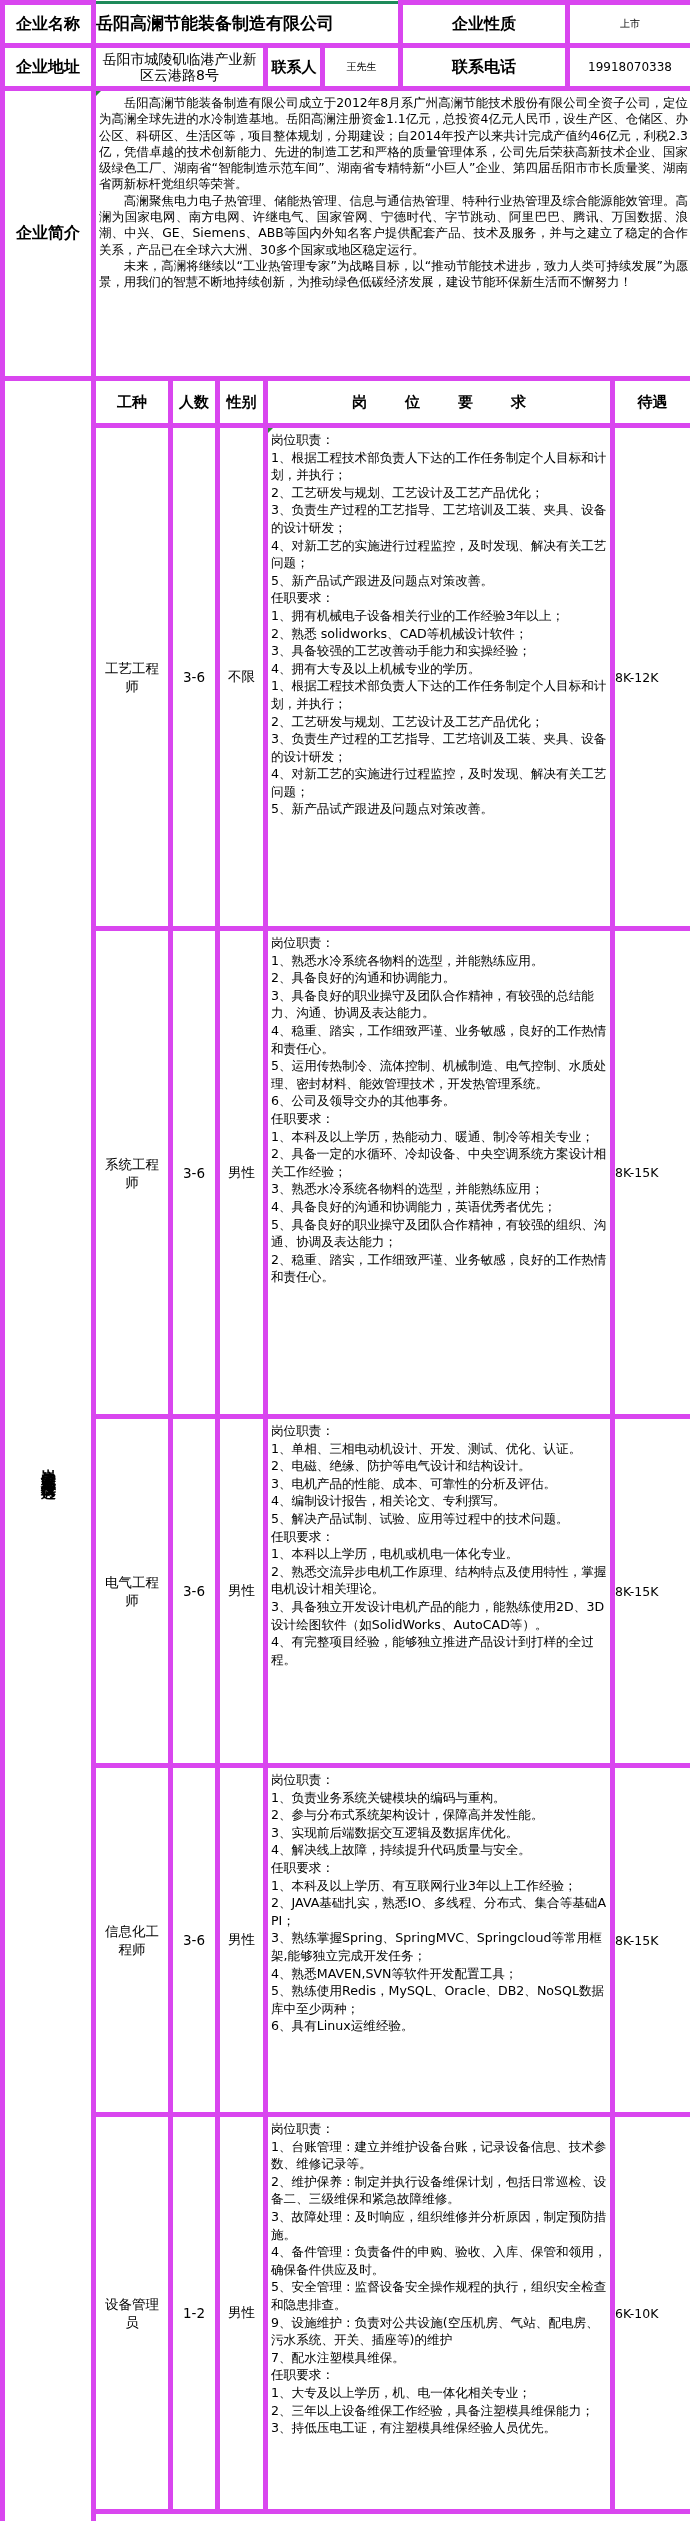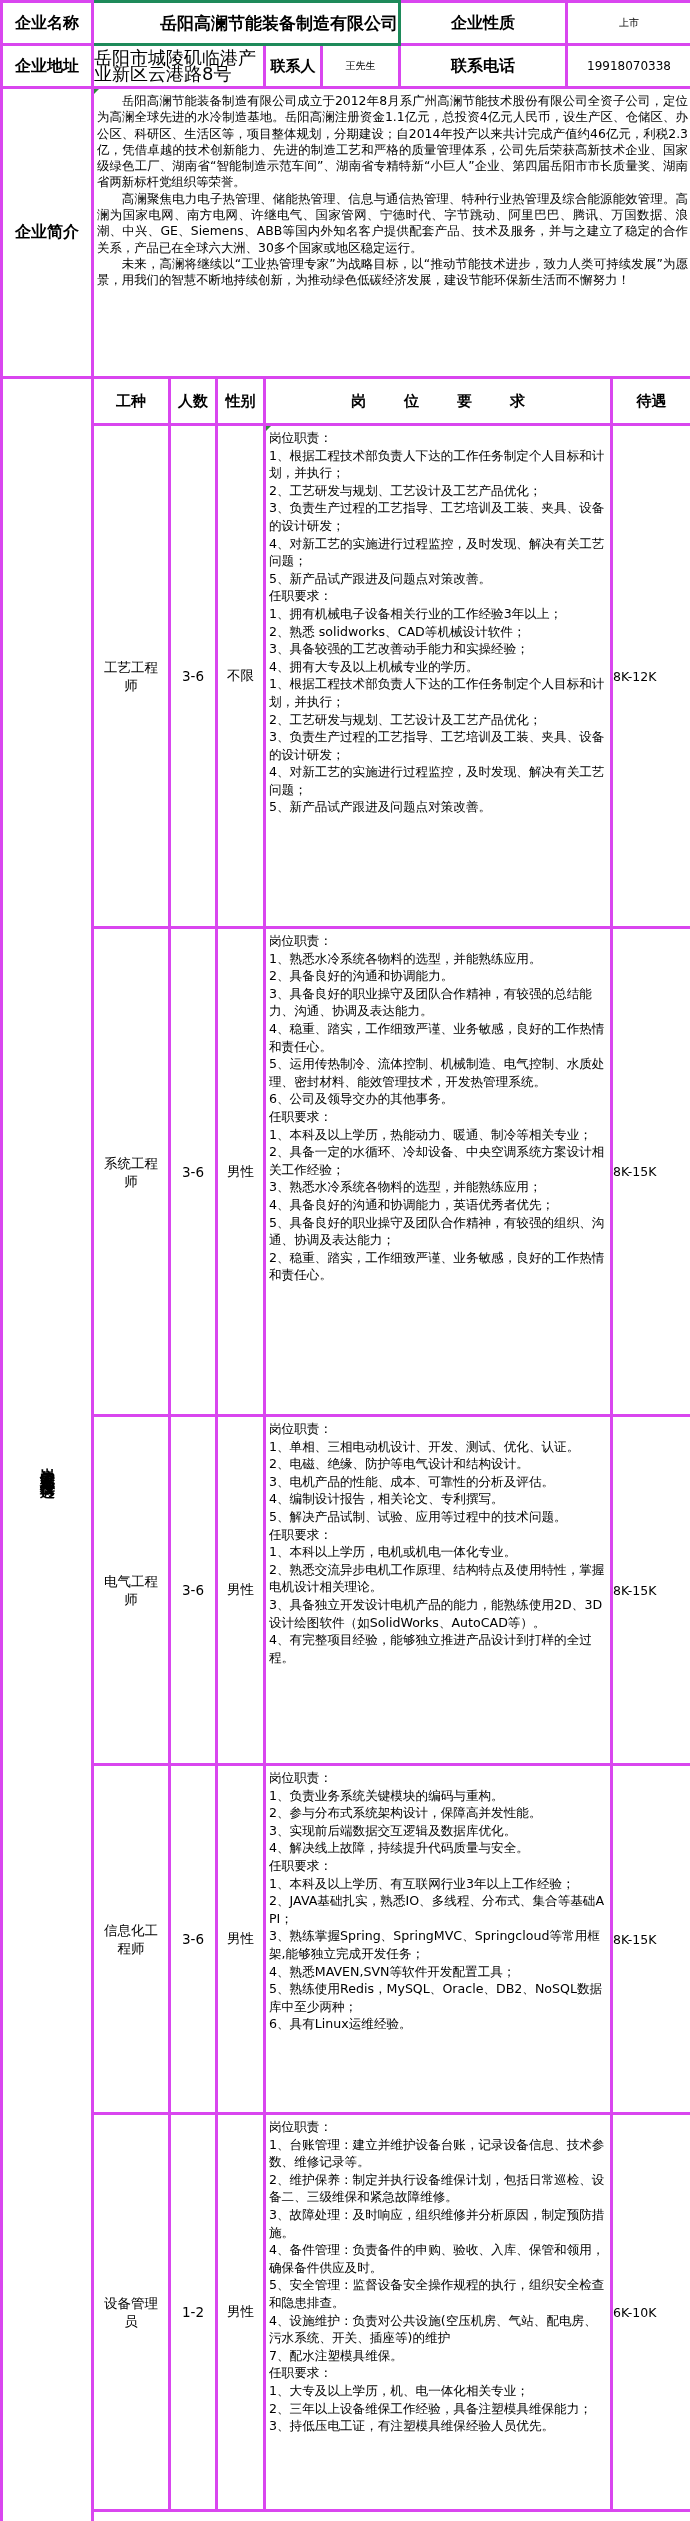--- a/index.html
+++ b/index.html
@@ -1,26 +1,26 @@
 <!DOCTYPE html>
 <html><head>
 <meta charset="utf-8">
 <style>
   html, body { margin:0; padding:0; background:#ffffff; }
   body { width:690px; height:2521px; overflow:hidden; position:relative;
          font-family:"DejaVu Sans", "Liberation Sans", sans-serif; color:#000; }
   table { border-collapse:collapse; table-layout:fixed; position:absolute; left:0; }
-  td { border:3px solid #d946ef; padding:0; vertical-align:middle; box-sizing:border-box; }
+  td { border:5px solid #d946ef; padding:0; vertical-align:middle; box-sizing:border-box; }
   .hdr { font-weight:bold; font-size:16px; text-align:center; }
   .val { font-size:10px; text-align:center; }
-  .co-name { font-weight:bold; font-size:17px; text-align:right; }
+  .co-name { font-weight:bold; font-size:17px; text-align:left; }
   #t1 { top:0; width:690px; }
   #t1 td { height:43px; }
   #t1 .sel { border:3px solid #1e8a5a; }
-  .addr { font-size:18px; line-height:16px; text-align:left;margin-top:12px; }
+  .addr { font-size:14px; line-height:16px; text-align:center;margin-top:12px; }
   .phone { font-size:12px; text-align:center; }
   #t2 { top:86px; width:690px; }
   .intro { font-size:12.4px; line-height:16.3px; padding:4px 2px 3px 3px; text-align:justify; vertical-align:top; position:relative; }
   .intro p { margin:0; text-indent:2em; }
   .corner { position:absolute; left:0; top:0; width:0; height:0; border-top:5px solid #2e8b3a; border-right:5px solid transparent; }
   #t3 { top:376px; width:690px; }
   .th { font-weight:bold; font-size:15px; text-align:center; height:47px; }
   .th-spaced { letter-spacing:38px; padding-left:38px; }
   .job { font-size:13.5px; text-align:center; line-height:18px; padding:0 4px; }
   .num, .sex { font-size:13.5px; text-align:center; }
@@ -189,21 +189,21 @@
     <td class="job">设备管理员</td>
     <td class="num">1-2</td>
     <td class="sex">男性</td>
     <td class="req" style="height:397px">
           <div class="sect">岗位职责：</div>
           <div>1、台账管理：建立并维护设备台账，记录设备信息、技术参数、维修记录等。</div>
           <div>2、维护保养：制定并执行设备维保计划，包括日常巡检、设备二、三级维保和紧急故障维修。</div>
           <div>3、故障处理：及时响应，组织维修并分析原因，制定预防措施。</div>
           <div>4、备件管理：负责备件的申购、验收、入库、保管和领用，确保备件供应及时。</div>
           <div>5、安全管理：监督设备安全操作规程的执行，组织安全检查和隐患排查。</div>
-          <div>4、设施维护：负责对公共设施(空压机房、气站、配电房、污水系统、开关、插座等)的维护</div>
+          <div>9、设施维护：负责对公共设施(空压机房、气站、配电房、污水系统、开关、插座等)的维护</div>
           <div>7、配水注塑模具维保。</div>
           <div class="sect">任职要求：</div>
           <div>1、大专及以上学历，机、电一体化相关专业；</div>
           <div>2、三年以上设备维保工作经验，具备注塑模具维保能力；</div>
           <div>3、持低压电工证，有注塑模具维保经验人员优先。</div>
         </td>
     <td class="pay">6K-10K</td>
   </tr>
   <tr>
     <td colspan="5" style="height:45px; border-bottom:none;"></td>

